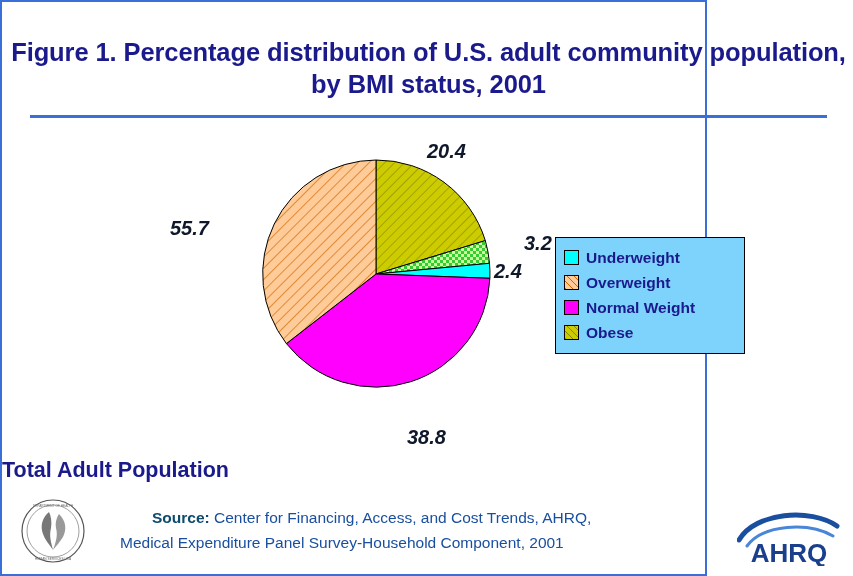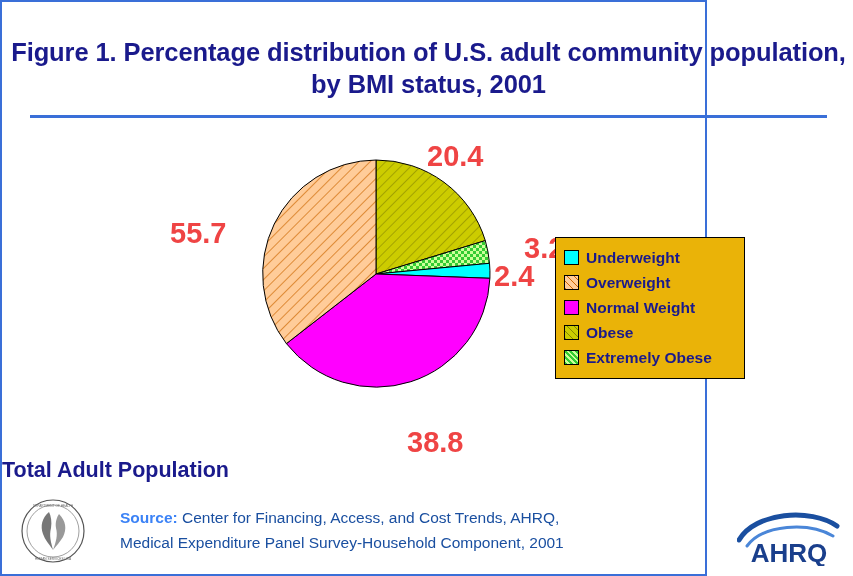--- a/index.html
+++ b/index.html
@@ -46,24 +46,25 @@
     position: absolute;
     left: 258px;
     top: 156px;
     width: 232px;
     height: 232px;
   }
   #pie-svg { display: block; }
   
   .dlabel {
     position: absolute;
-    color: #ef4444;
-    font-size: 29px;
+    color: #0f172a;
+    font-size: 20px;
     font-weight: bold;
     white-space: nowrap;
+    font-style: italic;
   }
   #lbl-obese     { left: 425px; top: 138px; }
   #lbl-over      { left: 168px; top: 215px; }
   #lbl-exobese   { left: 485px; top: 230px; padding-left: 37px; }
   #lbl-under     { left: 492px; top: 258px; }
   #lbl-normal    { left: 405px; top: 424px; }
   #total-label {
     position: absolute;
     left: 0;
     top: 456px;
@@ -72,21 +73,21 @@
     font-size: 21.5px;
     font-weight: bold;
   }
   
   #legend {
     position: absolute;
     left: 553px;
     top: 235px;
     width: 190px;
     border: 1px solid #000000;
-    background: #eab308;
+    background: #7dd3fc;
     padding: 7px 8px 8px 8px;
     box-sizing: border-box;
   }
   .legend-row {
     display: flex;
     align-items: center;
     height: 25px;
   }
   .swatch {
     width: 15px;
@@ -104,21 +105,21 @@
   }
   
   #source {
     position: absolute;
     left: 118px;
     top: 503px;
     color: #1a4fa0;
     font-size: 15.5px;
     line-height: 25px;
   }
-  #source b { color: #3b82f6; }
+  #source b { color: #0c4a6e; margin-left: 32px; }
   
   #hhs-seal {
     position: absolute;
     left: 16px;
     top: 496px;
     width: 70px;
     height: 66px;
   }
   
   #ahrq-logo {
@@ -185,24 +186,20 @@
       <span class="legend-text">Overweight</span>
     </div>
     <div class="legend-row">
       <span class="swatch" style="background:#ff00ff"></span>
       <span class="legend-text">Normal Weight</span>
     </div>
     <div class="legend-row">
       <span class="swatch" style="background:#cccc00; background-image: repeating-linear-gradient(45deg, #888800 0 1px, rgba(0,0,0,0) 1px 5px);"></span>
       <span class="legend-text">Obese</span>
     </div>
-    <div class="legend-row">
-      <span class="swatch" style="background:#ccff99; background-image: repeating-linear-gradient(45deg, #33cc33 0 2px, rgba(0,0,0,0) 2px 4px);"></span>
-      <span class="legend-text">Extremely Obese</span>
-    </div>
   </div>
 
   <div id="source">
     <div><b>Source:</b><span> Center for Financing, Access, and Cost Trends, AHRQ,</span></div>
     <div>Medical Expenditure Panel Survey-Household Component, 2001</div>
   </div>
 
   <svg id="hhs-seal" viewBox="0 0 70 66">
     <circle cx="35" cy="33" r="31" fill="none" stroke="#555555" stroke-width="1.2"></circle>
     <circle cx="35" cy="33" r="26" fill="none" stroke="#888888" stroke-width="0.8"></circle>

